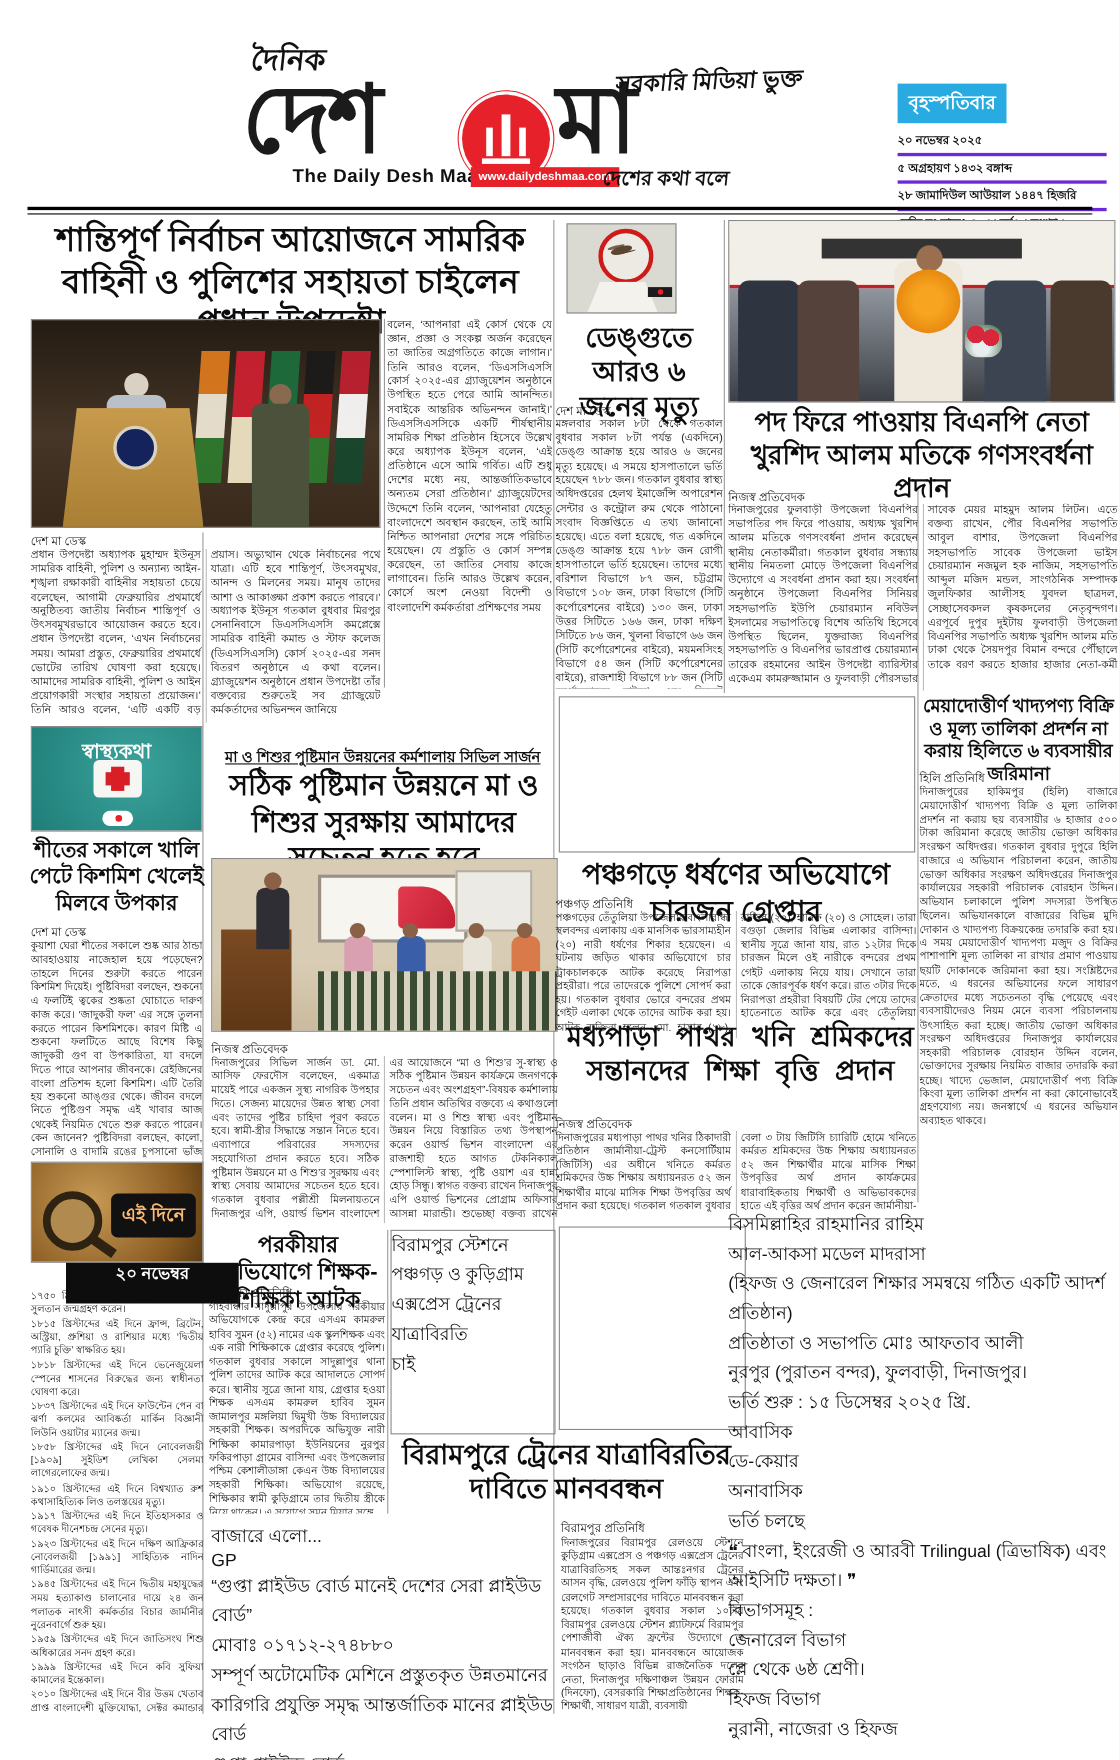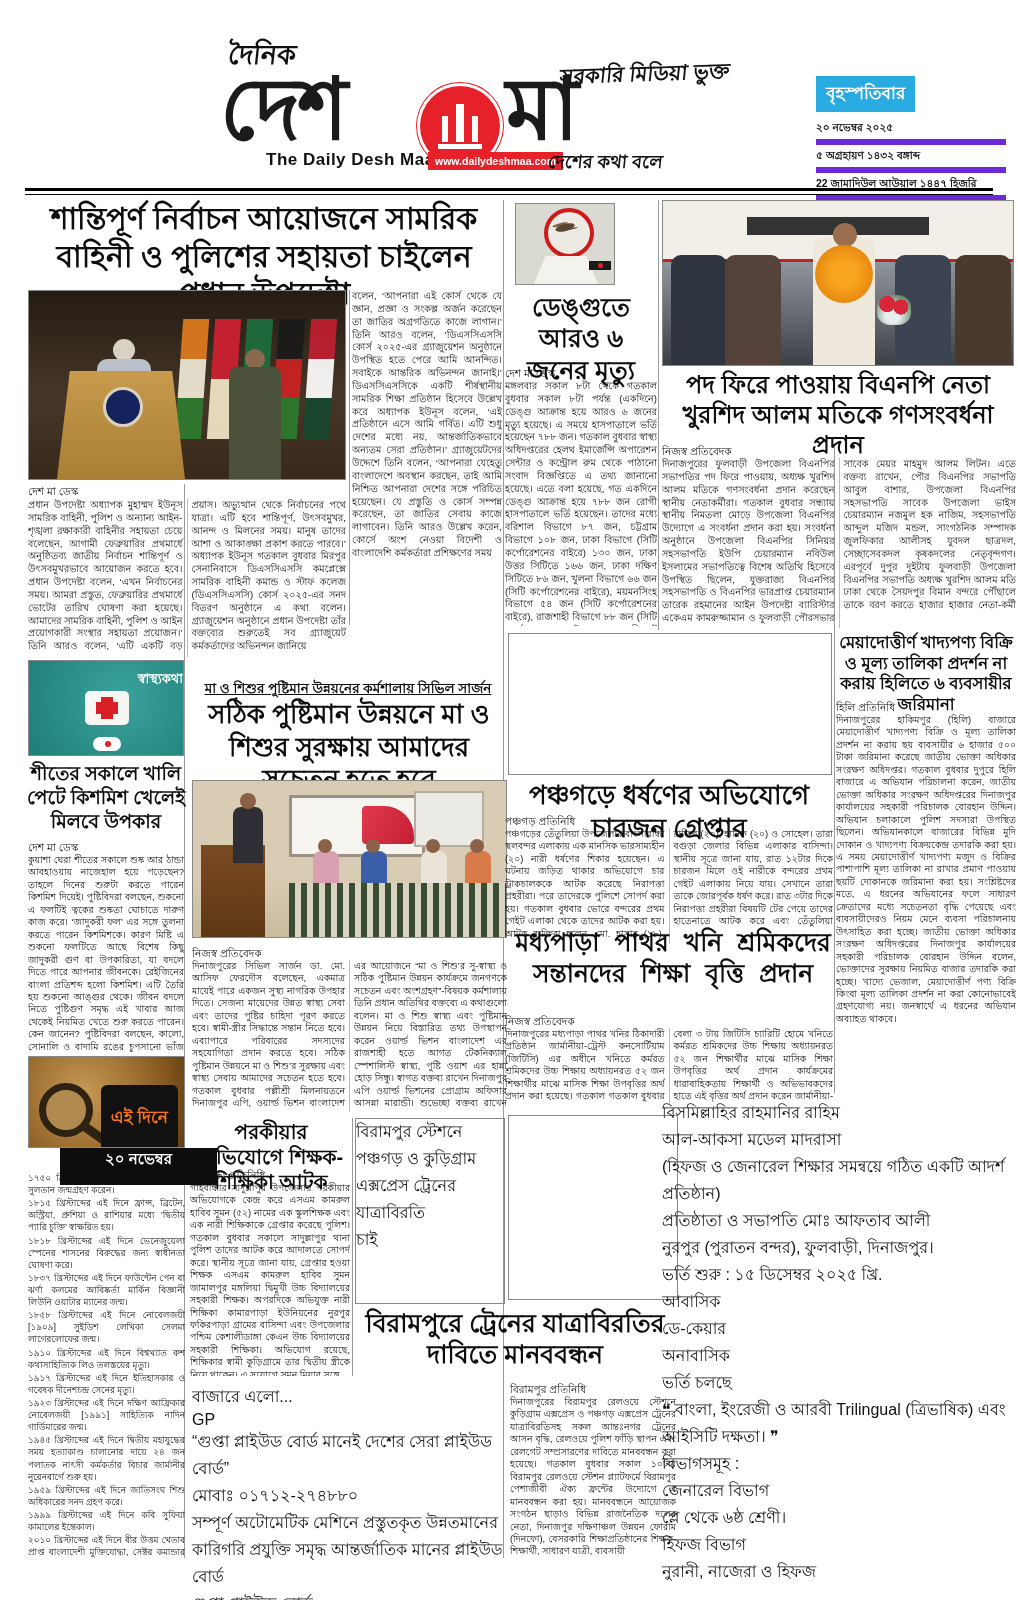--- a/index.html
+++ b/index.html
@@ -12,21 +12,21 @@
   .mh-desh{left:220px;top:66px;}
   .mh-maa{left:506px;top:66px;}
   .mh-sun{left:420px;top:86px;width:80px;height:80px;background:#e62129;border-radius:50%;box-shadow:0 0 0 3px #fff,0 0 0 4px #e62129;}
   .mh-sun svg{position:absolute;left:18px;top:12px;}
   .mh-gov{left:560px;top:58px;font-size:21px;font-weight:bold;transform:skewX(-8deg) rotate(-2deg);}
   .mh-eng{left:266px;top:150px;font-size:17px;font-weight:bold;letter-spacing:.5px;}
   .mh-web{left:428px;top:152px;background:#e62129;color:#fff;font-size:10.5px;font-weight:bold;padding:3px 7px;}
   .mh-slogan{left:548px;top:148px;font-size:18px;font-weight:bold;transform:skewX(-6deg);}
   .infobox{left:816px;top:76px;width:190px;}
   .infobox .day{background:#29abe2;color:#fff;font-size:17px;font-weight:bold;padding:4px 10px;display:inline-block;margin-bottom:5px;}
-  .infobox .row{font-size:10.5px;font-weight:bold;border-bottom:6px solid #6d28d9;padding:3px 0 2px 0;}
+  .infobox .row{font-size:10.5px;font-weight:bold;border-bottom:3px solid #6d28d9;padding:3px 0 2px 0;}
   .infobox .row.site{font-family:"Liberation Serif","DejaVu Serif",serif;font-size:11px;border-bottom:none;}
   .ruleA{left:25px;top:188px;width:968px;height:3px;background:#000;}
   .ruleB{left:25px;top:194px;width:968px;height:1px;background:#000;}
   
   .hl{font-weight:bold;text-align:center;line-height:1.25;color:#0d0d0d;}
   .kicker{font-weight:bold;text-align:center;text-decoration:underline;}
   .bl{font-weight:normal;font-size:10.5px;}
   .bd{font-size:9.6px;line-height:1.34;text-align:justify;overflow:hidden;}
   .twocol{column-count:2;column-gap:9px;column-rule:1px solid #bbb;}
   .vr{background:#9a9a9a;width:1px;}
@@ -51,31 +51,31 @@
   .ph-bnp{background:linear-gradient(180deg,#cfd3d8,#9aa0a8 30%,#3c3f46);}
   .ph-bnp .banner{position:absolute;left:0;top:0;width:100%;height:58px;background:#f2efe8;border-bottom:3px solid #c32026;}
   .ph-bnp .banner i{position:absolute;left:24%;top:16px;width:52%;height:18px;background:#333;}
   .ph-bnp .crowd i{position:absolute;bottom:0;width:56px;height:110px;border-radius:10px 10px 0 0;}
   .ph-bnp .man{position:absolute;left:150px;bottom:0;width:62px;height:128px;background:#efe9dd;border-radius:12px 12px 0 0;}
   .ph-bnp .head{position:absolute;left:170px;bottom:118px;width:24px;height:24px;background:#9a6f50;border-radius:50%;}
   .ph-bnp .garl{position:absolute;left:152px;bottom:62px;width:58px;height:58px;background:radial-gradient(circle,#f7a520 30%,#e88a10 70%);border-radius:50%;}
   .ph-bnp .flw{position:absolute;left:214px;bottom:40px;width:34px;height:30px;background:radial-gradient(circle at 30% 30%,#d8273a 25%,transparent 26%),radial-gradient(circle at 70% 40%,#d8273a 25%,transparent 26%),radial-gradient(circle at 45% 70%,#e8eef0 25%,#2e5e2e 100%);border-radius:40%;}
   
   .ph-health{background:radial-gradient(circle at 60% 40%,#3aa39b,#1f7d78);}
-  .ph-health .label{position:absolute;left:0;top:8px;width:100%;text-align:right;color:#fff;font-weight:bold;font-size:13px;}
+  .ph-health .label{position:absolute;left:0;top:8px;width:100%;text-align:center;color:#fff;font-weight:bold;font-size:18px;}
   .ph-health .kit{position:absolute;left:56px;top:30px;width:44px;height:34px;background:#f6f6f2;border-radius:5px;}
   .ph-health .kit i{position:absolute;left:16px;top:6px;width:12px;height:22px;background:#d81f26;}
   .ph-health .kit i:after{content:"";position:absolute;left:-5px;top:5px;width:22px;height:12px;background:#d81f26;}
   .ph-health .circ{position:absolute;left:64px;bottom:4px;width:28px;height:14px;background:#fff;border-radius:8px;}
   .ph-health .circ i{position:absolute;left:12px;top:4px;width:6px;height:6px;background:#e62129;border-radius:50%;}
   
   .ph-day{background:radial-gradient(circle at 35% 40%,#c89a55,#8a5c22 70%,#5e3c12);}
   .ph-day .mag{position:absolute;left:10px;top:26px;width:40px;height:40px;border:7px solid #2e2212;border-radius:50%;background:#b08a4e;}
   .ph-day .mag i{position:absolute;left:34px;top:38px;width:26px;height:9px;background:#2e2212;transform:rotate(35deg);}
-  .ph-day .badge{position:absolute;right:6px;top:28px;background:#111;color:#f97316;font-size:17px;font-weight:bold;padding:19px 10px;border-radius:6px;}
+  .ph-day .badge{position:absolute;right:6px;top:28px;background:#111;color:#fdba74;font-size:17px;font-weight:bold;padding:6px 10px;border-radius:6px;}
   .day-bar{background:#0d0d0d;color:#fff;font-weight:bold;font-size:15px;text-align:center;line-height:21px;}
   .events{font-size:8.9px;line-height:1.36;text-align:justify;overflow:hidden;}
   .events p{margin:0 0 1px 0;}
   
   .ph-work{background:linear-gradient(180deg,#d8cdb4 60%,#caba9e);}
   .ph-work .board{position:absolute;left:96px;top:14px;width:130px;height:56px;background:#f7f5ef;border:3px solid #9a9182;}
   .ph-work .board i{position:absolute;right:8px;top:8px;width:52px;height:38px;background:linear-gradient(120deg,#e23a4e,#c41f35);border-radius:4px 30px 4px 4px;}
   .ph-work .scr{position:absolute;right:22px;top:10px;width:66px;height:52px;background:#eceae4;border:2px solid #b5ad9e;}
   .ph-work .pod{position:absolute;left:8px;bottom:0;width:64px;height:92px;background:linear-gradient(180deg,#7a4a22,#5e3716);}
   .ph-work .sp{position:absolute;left:40px;top:26px;width:30px;height:56px;background:#2e2e34;border-radius:8px 8px 0 0;}
@@ -158,21 +158,21 @@
   <div class="abs mh-word mh-maa">মা</div>
   <div class="abs mh-gov">সরকারি মিডিয়া ভুক্ত</div>
   <div class="abs mh-eng">The Daily Desh Maa</div>
   <div class="abs mh-web">www.dailydeshmaa.com</div>
   <div class="abs mh-slogan">দেশের কথা বলে</div>
 
   <div class="abs infobox">
     <div class="day">বৃহস্পতিবার</div>
     <div class="row">২০ নভেম্বর ২০২৫</div>
     <div class="row">৫ অগ্রহায়ণ ১৪৩২ বঙ্গাব্দ</div>
-    <div class="row">22 জামাদিউল আউয়াল ১৪৪৭ হিজরি</div>
+    <div class="row">২৮ জামাদিউল আউয়াল ১৪৪৭ হিজরি</div>
     <div class="row">রেজি নং রাজঃ ৪০৪। বর্ষ ৮। সংখ্যা ২০</div>
     <div class="row">মূল্য- ৩ টাকা</div>
     <div class="row site">www.dailydeshmaa.com</div>
   </div>
 
   <div class="abs ruleA"></div>
   <div class="abs ruleB"></div>
 
   <div class="abs vr" style="left:184px;top:484px;height:1074px;"></div>
   <div class="abs vr" style="left:349px;top:290px;height:335px;"></div>

